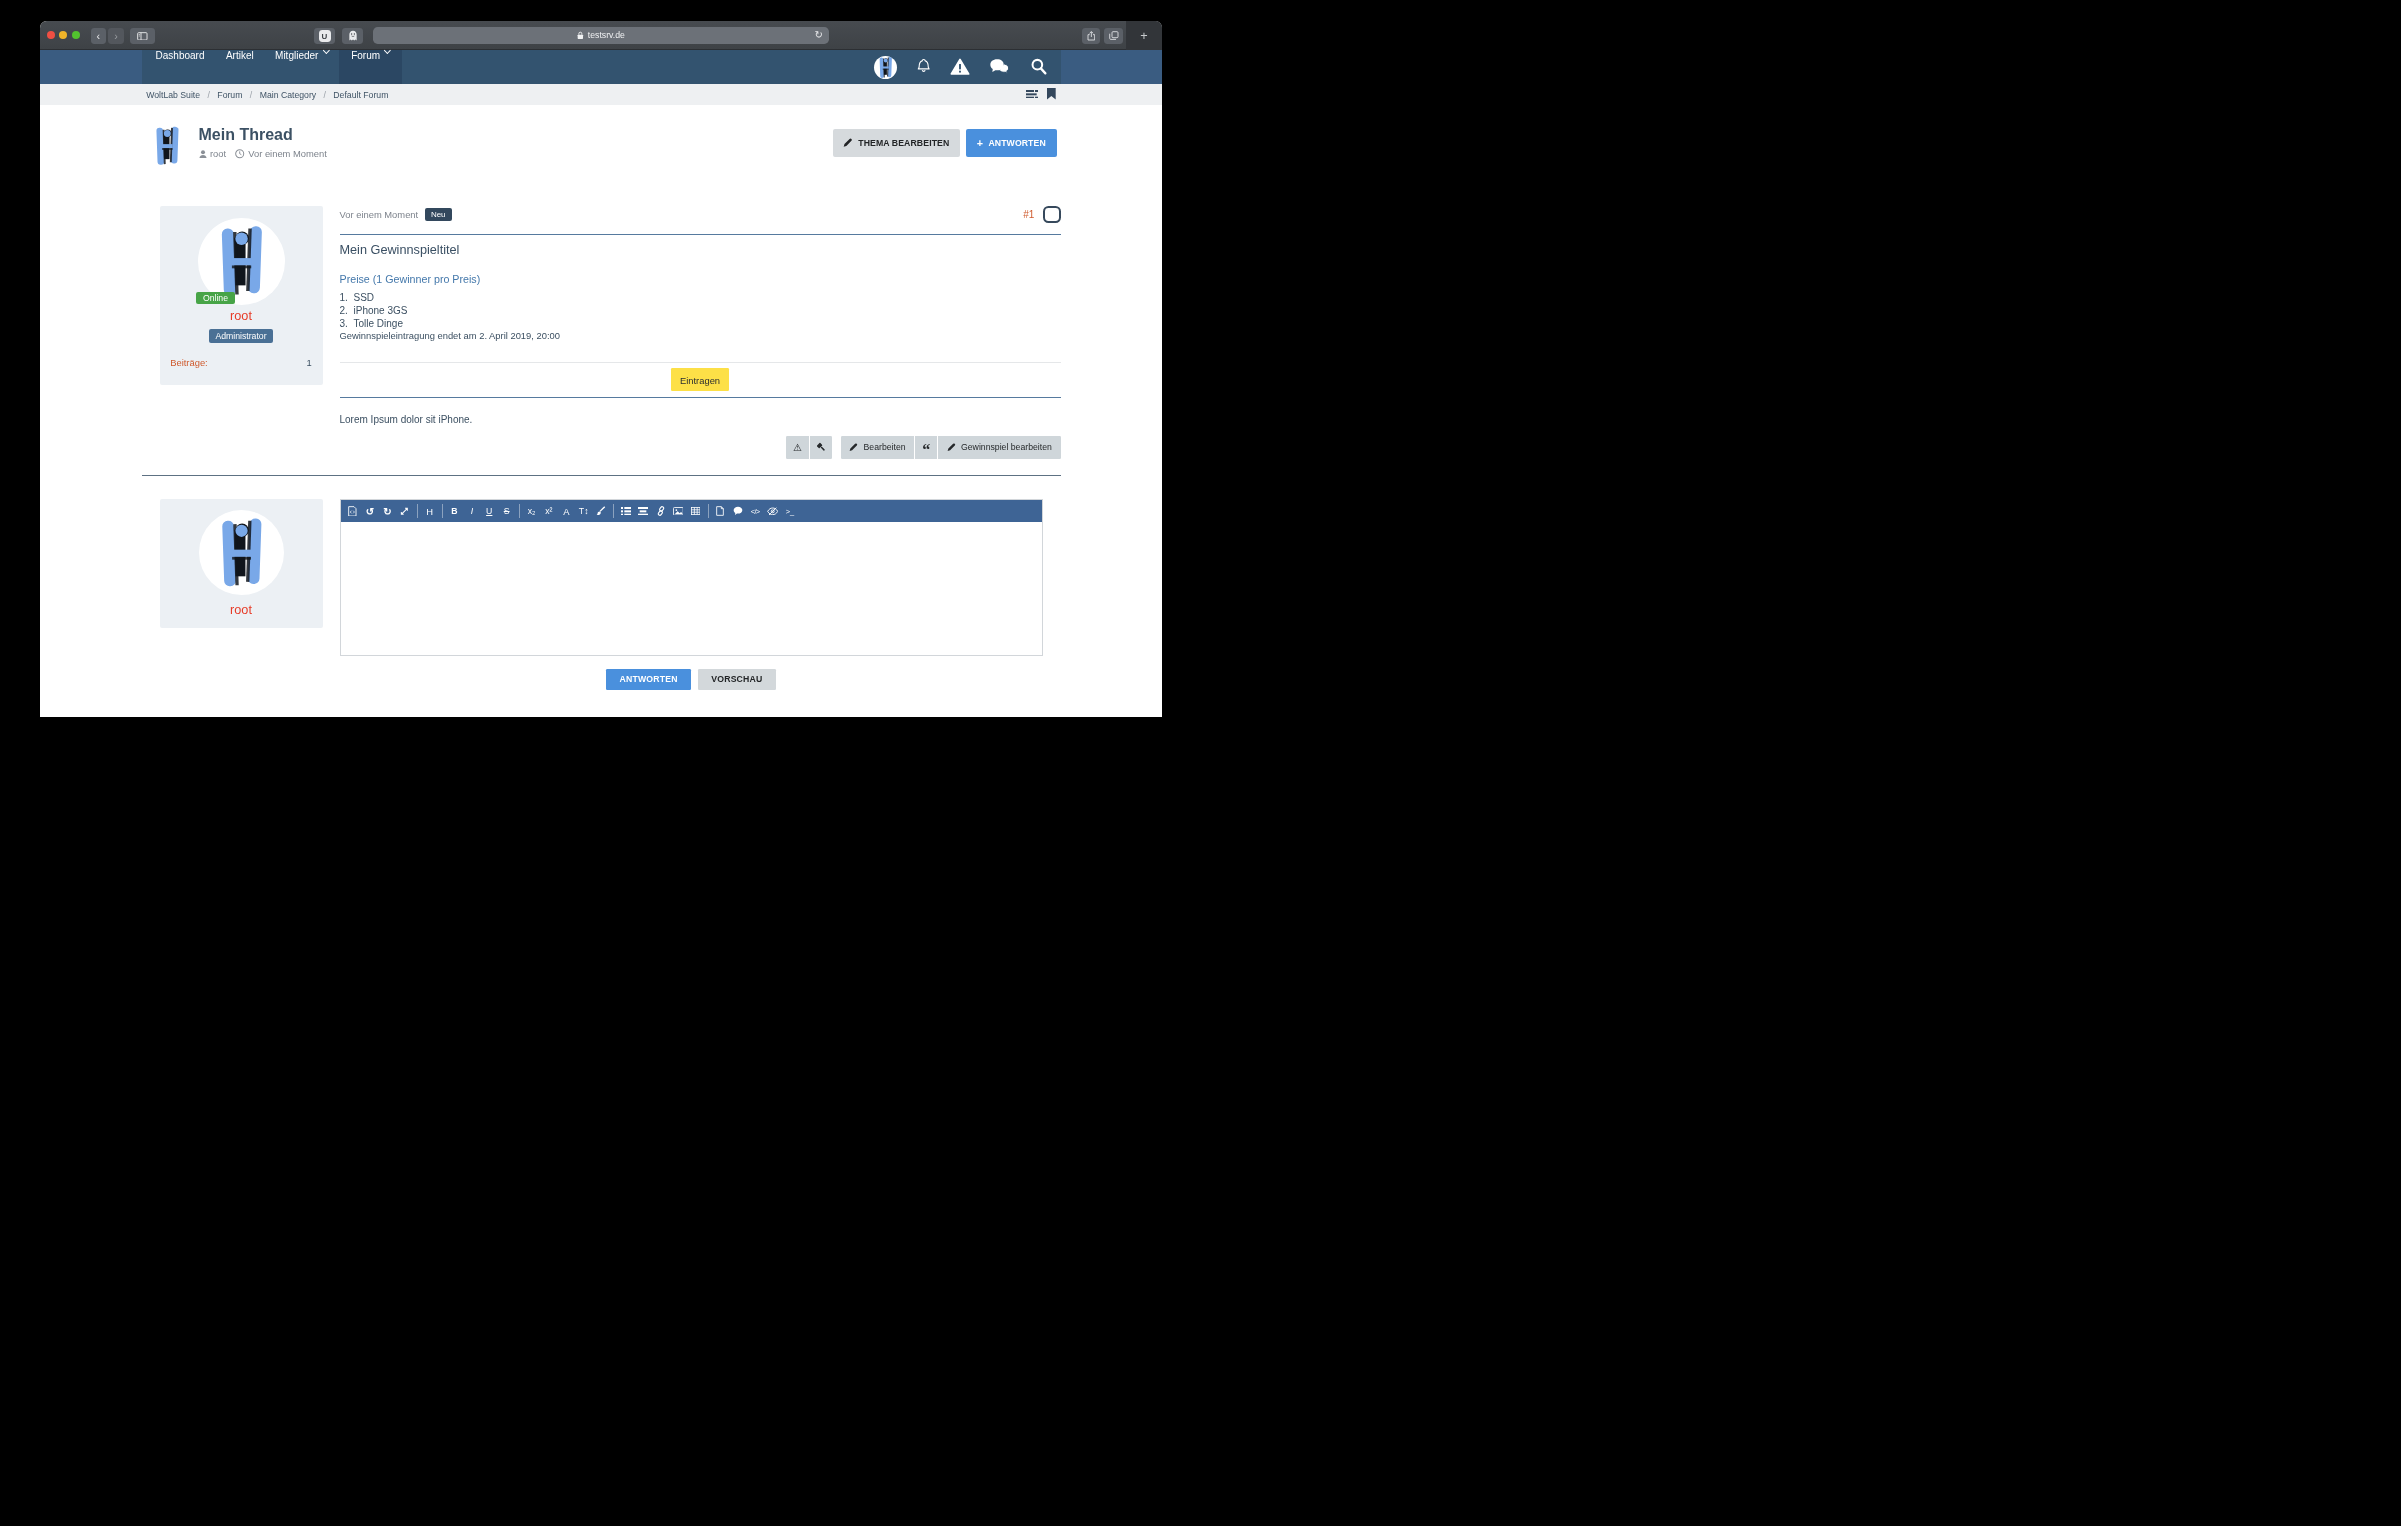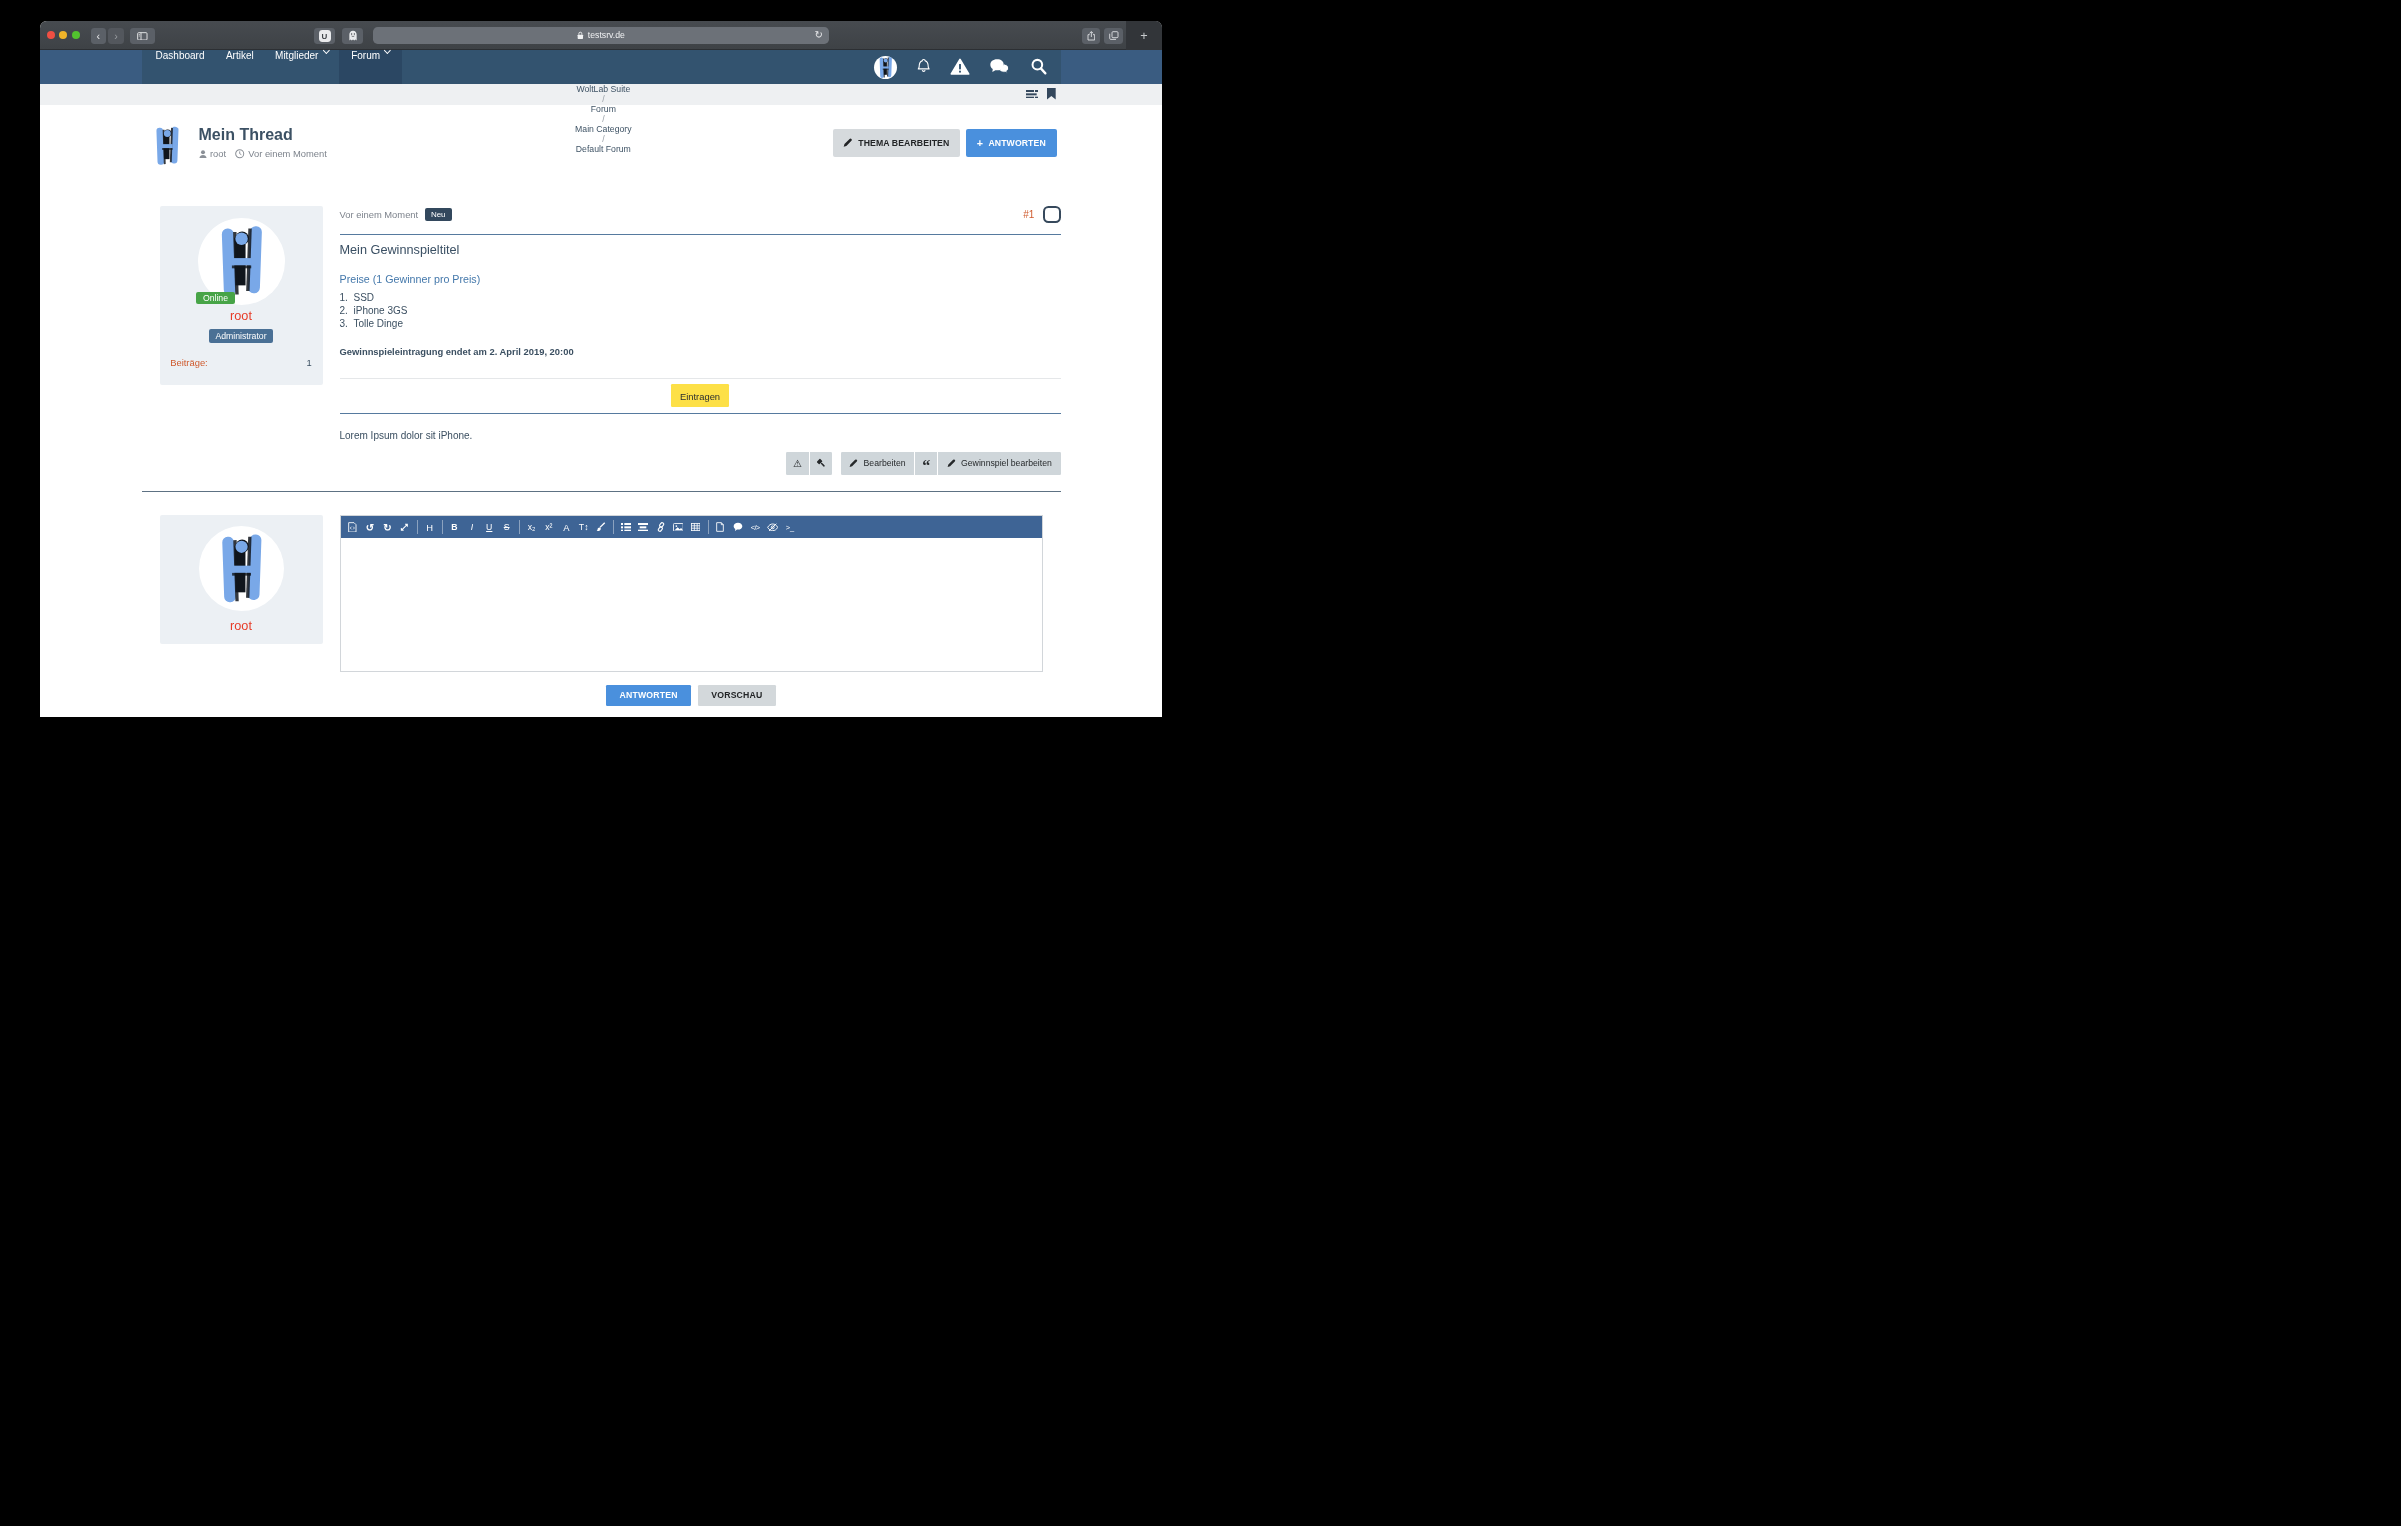--- a/index.html
+++ b/index.html
@@ -37,21 +37,21 @@
   .chev { width:4.7px; height:4.7px; border-right:1.3px solid #fff; border-bottom:1.3px solid #fff;
     transform:rotate(45deg); margin-top:-2.7px; }
   .nav-icons { position:absolute; right:13.4px; top:0; bottom:0; display:flex;
     align-items:center; gap:19px; }
   .nav-avatar { width:23px; height:23px; border-radius:50%; background:#fff; overflow:hidden;
     display:flex; align-items:center; justify-content:center; }
 
   
   .crumbbar { height:21px; background:#eef0f2; position:relative; }
   .crumb-inner { width:919px; margin:0 auto; height:100%; display:flex; align-items:center;
-    padding-left:4.7px; font-size:8.7px; color:#3f5365; position:relative;flex-direction:column; }
+    padding-left:4.7px; font-size:8.7px; color:#3f5365; position:relative; }
   .crumb-sep { color:#9aa0a8; margin:0 7.4px; }
   .crumb-icons { position:absolute; right:4.7px; top:0; bottom:0; display:flex;
     align-items:center; gap:8.7px; }
 
   
   .main { background:#fff; padding-top:19.4px; }
   .container { width:919px; margin:0 auto; }
 
   .thread-head { display:flex; position:relative; padding-left:4px; }
   .head-avatar { width:43px; height:43px; border-radius:50%; background:#fff; overflow:hidden;
@@ -91,21 +91,21 @@
     padding:2px 6px; border-radius:2px; }
   .post-num { margin-left:auto; color:#cf5a2d; font-size:10px; margin-right:8.7px; }
   .msg-checkbox { width:17.4px; height:17.4px; border:2px solid #36495c; border-radius:5.4px;
     background:#fff; cursor:pointer; }
   .hr-blue { height:1.3px; background:#567a9f; margin-top:10.7px; }
   .raffle-title { margin-top:7.4px; font-size:12.7px; font-weight:400; color:#3a4f63; }
   .prizes-head { margin-top:16px; font-size:10.7px; color:#4478ab; }
   .prize-list { margin-top:6px; }
   .prize-item { display:flex; font-size:10px; color:#3b4f61; line-height:13.4px; }
   .prize-item .num { width:14px; flex:none; }
-  .deadline { font-size:9.4px; color:#3b4f61; line-height:10px; margin-top:16px;font-weight:bold; }
+  .deadline { font-size:9.4px; color:#3b4f61; line-height:10px; margin-top:0; }
   .hr-gray { height:1.3px; background:#e5e7e9; margin-top:21.4px; }
   .enter-btn { display:block; margin:4.7px auto 0; background:#fde047; border:none;
     border-radius:1.3px; font-size:9.4px; color:#2b2e30; padding:6.7px 9.4px; height:23px;
     font-family:"Liberation Sans",sans-serif; cursor:pointer; }
   .post-body { margin-top:17.4px; font-size:10px; color:#3b4f61; line-height:10px; }
   .post-actions { margin-top:10.7px; display:flex; justify-content:flex-end; gap:8.7px; }
   .act-group { display:flex; border-radius:1.3px; overflow:hidden; }
   .act-btn { background:#cfd6da; color:#26292b; border:none; height:23px; padding:0 8.7px;
     font-size:8.7px; display:flex; align-items:center; gap:5.4px; cursor:pointer;
     font-family:"Liberation Sans",sans-serif; }

